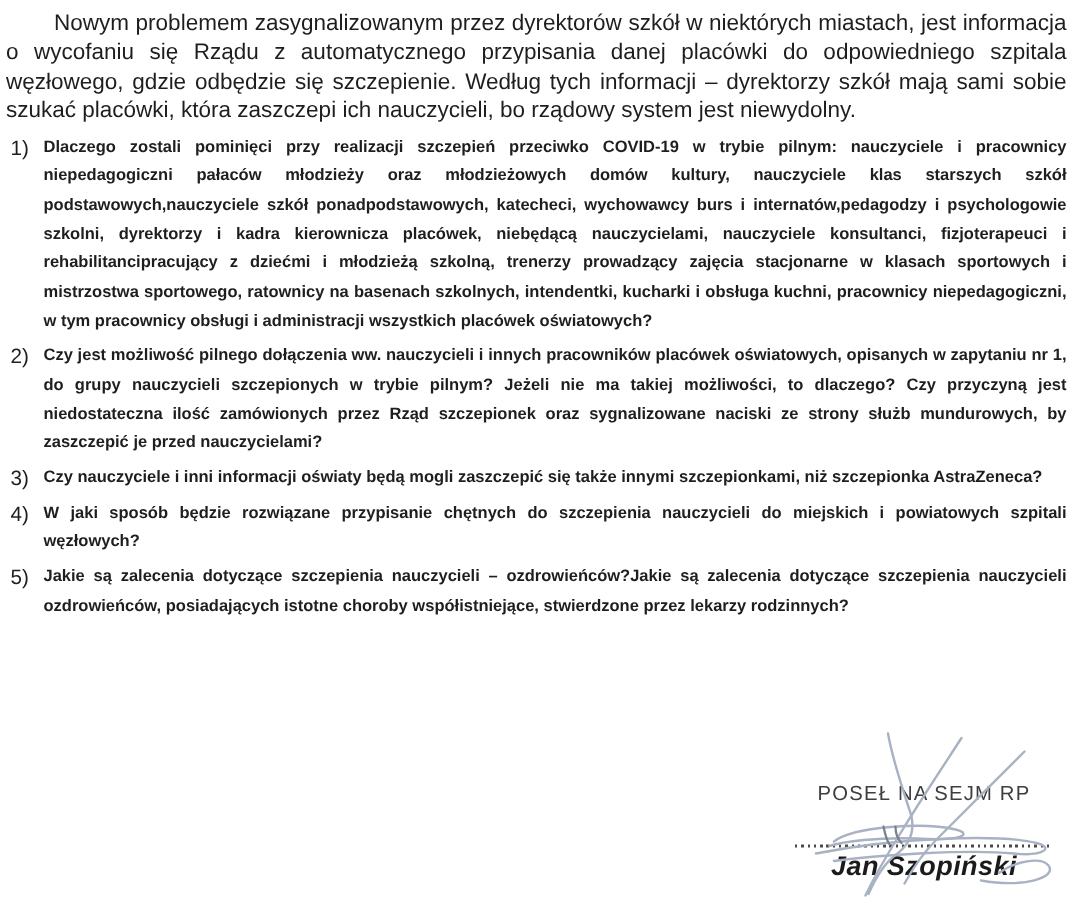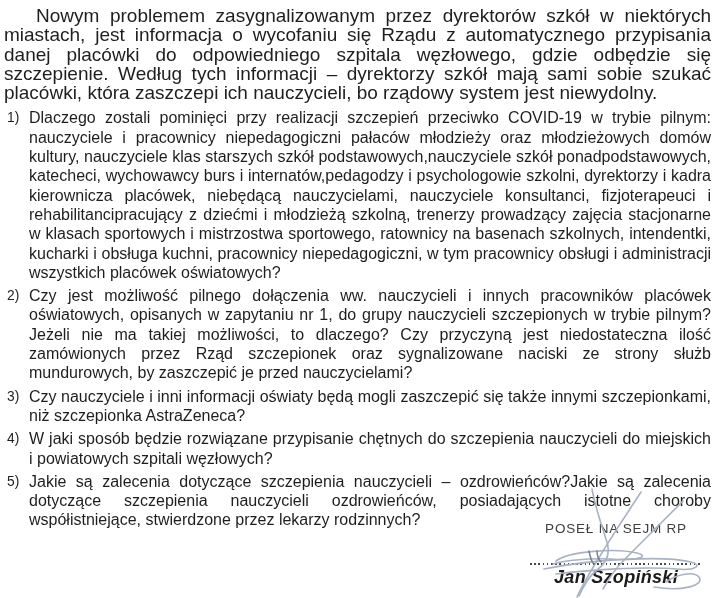--- a/index.html
+++ b/index.html
@@ -17,21 +17,21 @@
     -webkit-font-smoothing: antialiased;
   }
   .page {
     position: absolute;
     inset: 0;
     padding: 6px 7px 0 4px;
     box-sizing: border-box;
   }
   .intro {
     margin: 0;
-    font-size: 19px;
+    font-size: 15px;
     line-height: 19.3px;
     text-align: justify;
     text-indent: 32px;
   }
   .request {
     margin: 14px 0 0 0;
     padding-left: 30px;
     font-size: 13.8px;
     line-height: 19.3px;
     font-weight: bold;
@@ -46,23 +46,24 @@
     display: grid;
     grid-template-columns: 25px 1fr;
     margin-bottom: 4px;
   }
   .q-num {
     font-size: 13.8px;
     line-height: 19.3px;
     padding-left: 3px;
   }
   .q-text {
-    font-size: 16px;
+    font-size: 11px;
     line-height: 19.3px;
     text-align: justify;
+    font-weight: bold;
   }
   .signature-block {
     position: absolute;
     left: 530px;
     top: 521px;
     width: 172px;
     text-align: center;
   }
   .sig-title {
     font-size: 13.5px;

